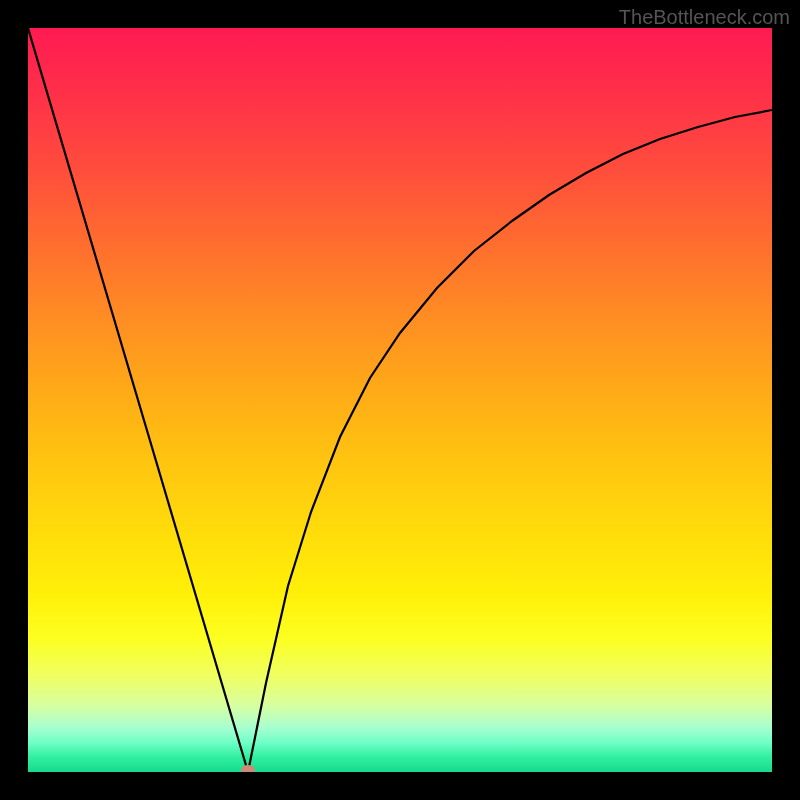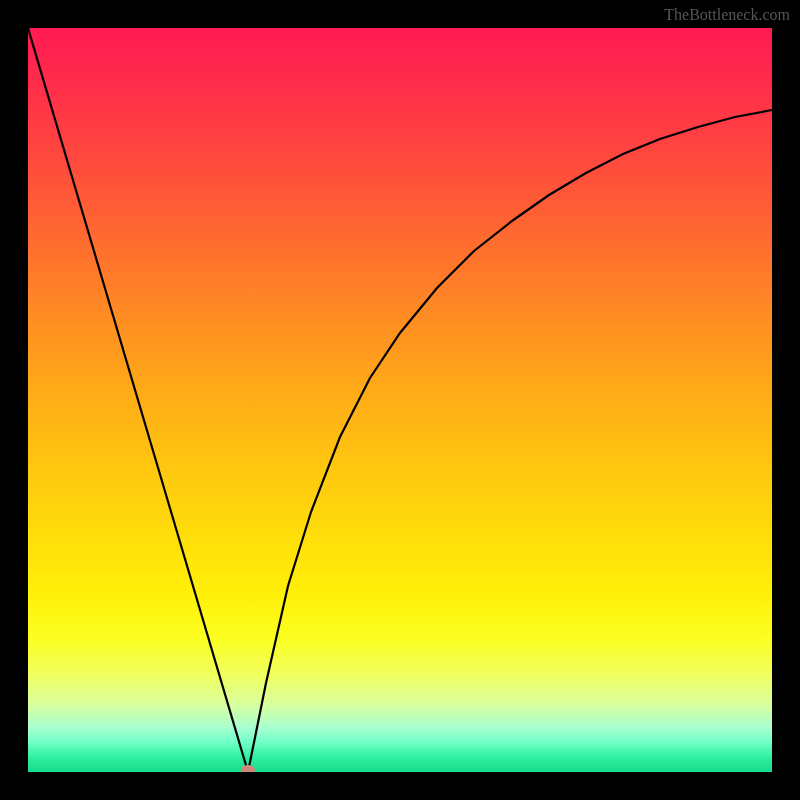--- a/index.html
+++ b/index.html
@@ -63,22 +63,22 @@
       background: #d08878;
       border-radius: 50%;
       transform: translate(-50%, -50%);
     }
     
     .watermark {
       position: absolute;
       top: 6px;
       right: 10px;
       color: #555;
-      font-size: 16px;
-      font-family: Liberation Serif, serif;
+      font-size: 20px;
+      font-family: Liberation Sans, sans-serif;
     }
   </style>
 </head>
 <body>
 
 <div class="chart-container">
   <div class="watermark">TheBottleneck.com</div>
 
   <div class="plot-area">
     <div class="gradient-bg"></div>

